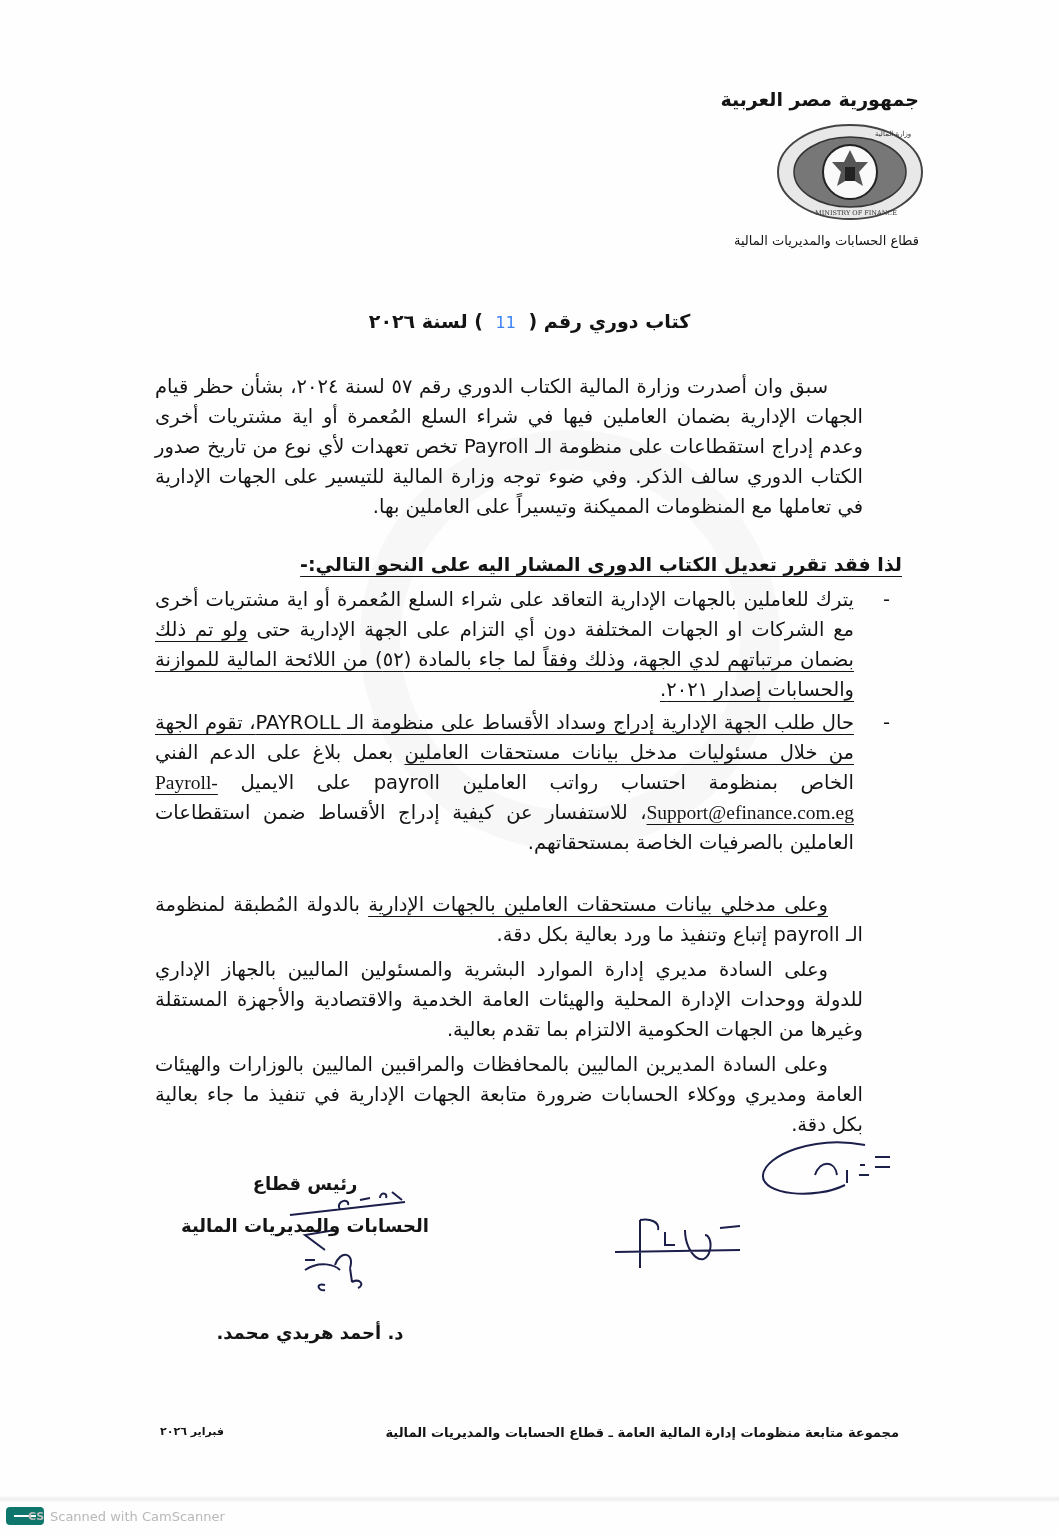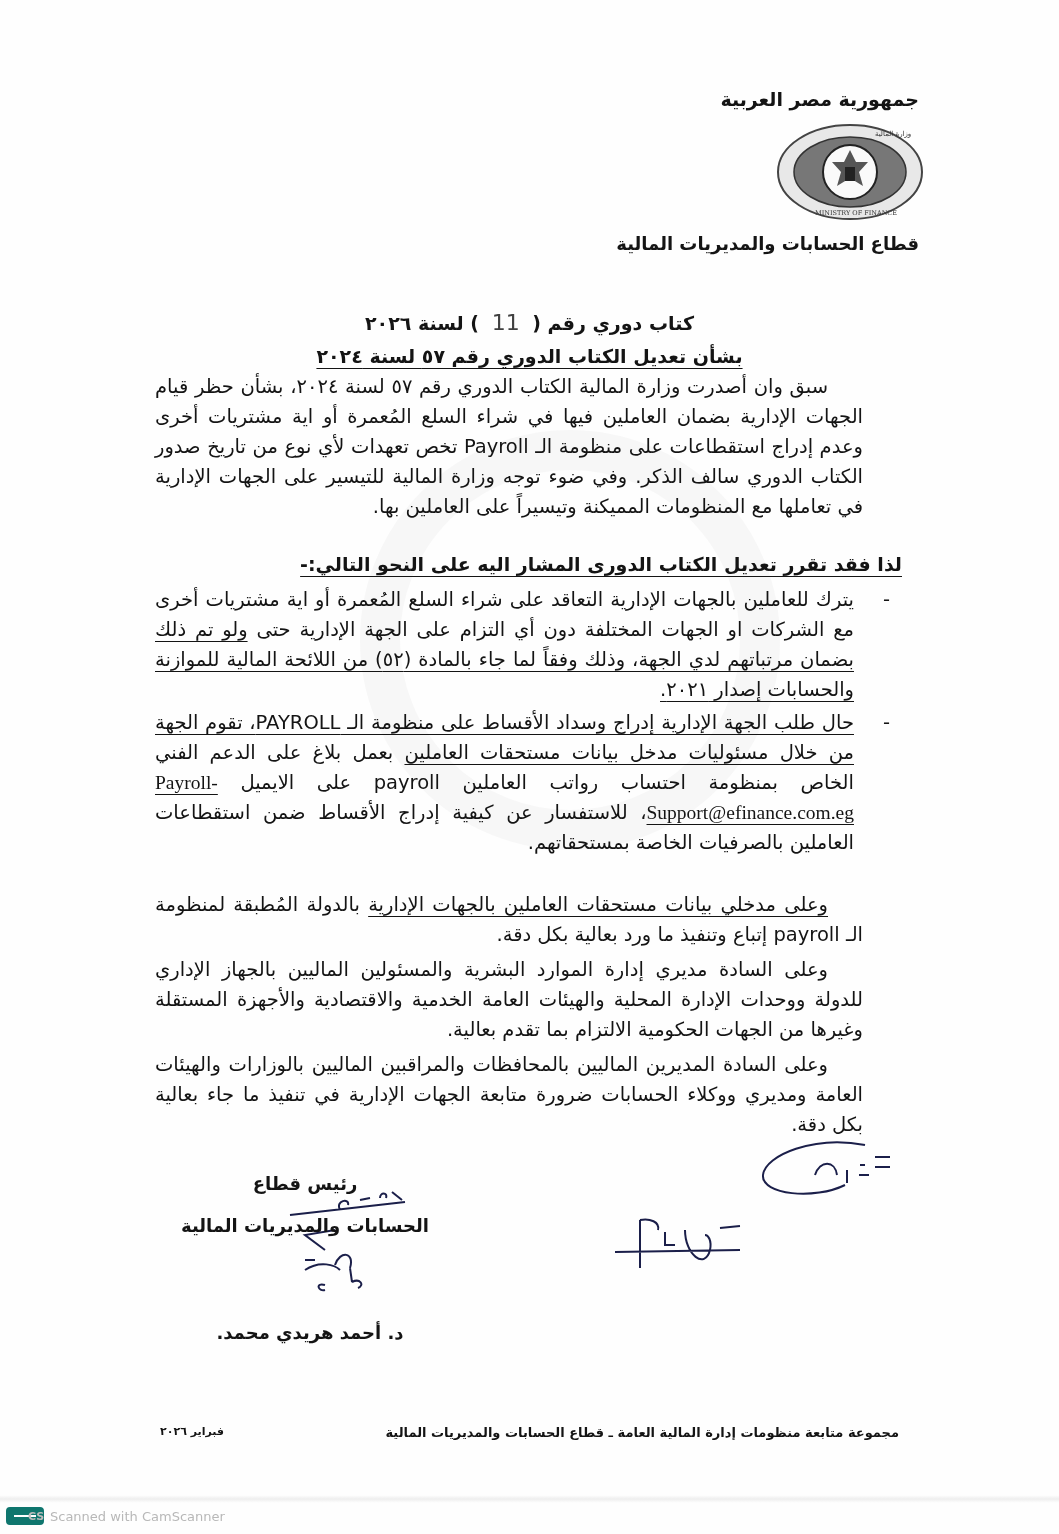--- a/index.html
+++ b/index.html
@@ -7,23 +7,23 @@
     width: 1059px; height: 1534px; background: #ffffff; position: relative; overflow: hidden;
     font-family: "DejaVu Sans", sans-serif; color: #141414;
   }
   .page { position: absolute; left: 0; top: 0; width: 1059px; height: 1534px; background: #fefefe; }
   .scan-edge { position: absolute; left: 0; right: 0; top: 1495px; height: 8px; background: linear-gradient(#ffffff, #eeeeee, #ffffff); }
   .watermark { position: absolute; left: 360px; top: 430px; width: 420px; height: 420px; border-radius: 50%;
     border: 40px solid rgba(200,200,200,0.12); box-sizing: border-box; }
   .rtl { direction: rtl; unicode-bidi: embed; }
   .hdr-country { position: absolute; right: 140px; top: 88px; font-size: 19px; font-weight: bold; }
   .logo { position: absolute; left: 775px; top: 122px; width: 150px; height: 100px; }
-  .hdr-sector { position: absolute; right: 140px; top: 233px; font-size: 18px; font-weight: bold; }
+  .hdr-sector { position: absolute; right: 140px; top: 233px; font-size: 13px; font-weight: normal; }
   .title1 { position: absolute; left: 0; width: 1059px; top: 310px; text-align: center; font-size: 19px; font-weight: bold; }
-  .title1 .num { font-family: "DejaVu Sans", sans-serif; color: #404040; font-size: 22px; font-weight: normal; letter-spacing: 2px; padding: 0 6px; }
+  .title1 .num { font-family: "DejaVu Sans", sans-serif; color: #3b82f6; font-size: 16px; font-weight: normal; letter-spacing: 2px; padding: 0 6px; }
   .title2 { position: absolute; left: 0; width: 1059px; top: 345px; text-align: center; font-size: 19px; font-weight: bold; }
   .title2 span { text-decoration: underline; text-underline-offset: 5px; }
   .body-text { position: absolute; left: 155px; width: 708px; font-size: 19.5px; line-height: 30px; text-align: justify; text-align-last: right; }
   .p1 { top: 372px; text-indent: 35px; }
   .sec-head { position: absolute; right: 157px; top: 553px; font-size: 19px; font-weight: bold; text-decoration: underline; text-underline-offset: 5px; }
   .bullet { position: absolute; left: 155px; width: 735px; font-size: 19.5px; line-height: 30px; }
   .bullet .dash { position: absolute; right: 0; top: 0; width: 20px; }
   .bullet .txt { margin-right: 36px; text-align: justify; text-align-last: right; }
   .b1 { top: 585px; }
   .b2 { top: 708px; }
@@ -60,23 +60,20 @@
     <text x="100" y="14" font-size="7" fill="#333" font-family="DejaVu Sans, sans-serif">وزارة المالية</text>
     <text x="40" y="93" font-size="6.5" fill="#333" font-family="DejaVu Serif, serif">MINISTRY OF FINANCE</text>
   </svg>
 
   <div class="hdr-sector rtl">قطاع الحسابات والمديريات المالية</div>
 
   <div class="title1 rtl">
     <span>كتاب دوري رقم (</span>
     <span class="num">11</span>
     <span>) لسنة ٢٠٢٦</span>
-  </div>
-  <div class="title2 rtl">
-    <span>بشأن تعديل الكتاب الدوري رقم ٥٧ لسنة ٢٠٢٤</span>
   </div>
 
   <div class="body-text p1 rtl">سبق وان أصدرت وزارة المالية الكتاب الدوري رقم ٥٧ لسنة ٢٠٢٤، بشأن حظر قيام الجهات الإدارية بضمان العاملين فيها في شراء السلع المُعمرة أو اية مشتريات أخرى وعدم إدراج استقطاعات على منظومة الـ Payroll تخص تعهدات لأي نوع من تاريخ صدور الكتاب الدوري سالف الذكر. وفي ضوء توجه وزارة المالية للتيسير على الجهات الإدارية في تعاملها مع المنظومات المميكنة وتيسيراً على العاملين بها.</div>
 
   <div class="sec-head rtl">لذا فقد تقرر تعديل الكتاب الدورى المشار اليه على النحو التالي:-</div>
 
   <div class="bullet b1 rtl">
     <span class="dash">-</span>
     <div class="txt">
       <span>يترك للعاملين بالجهات الإدارية التعاقد على شراء السلع المُعمرة أو اية مشتريات أخرى مع الشركات او الجهات المختلفة </span><span class="bold">دون أي التزام على الجهة الإدارية حتى</span>

